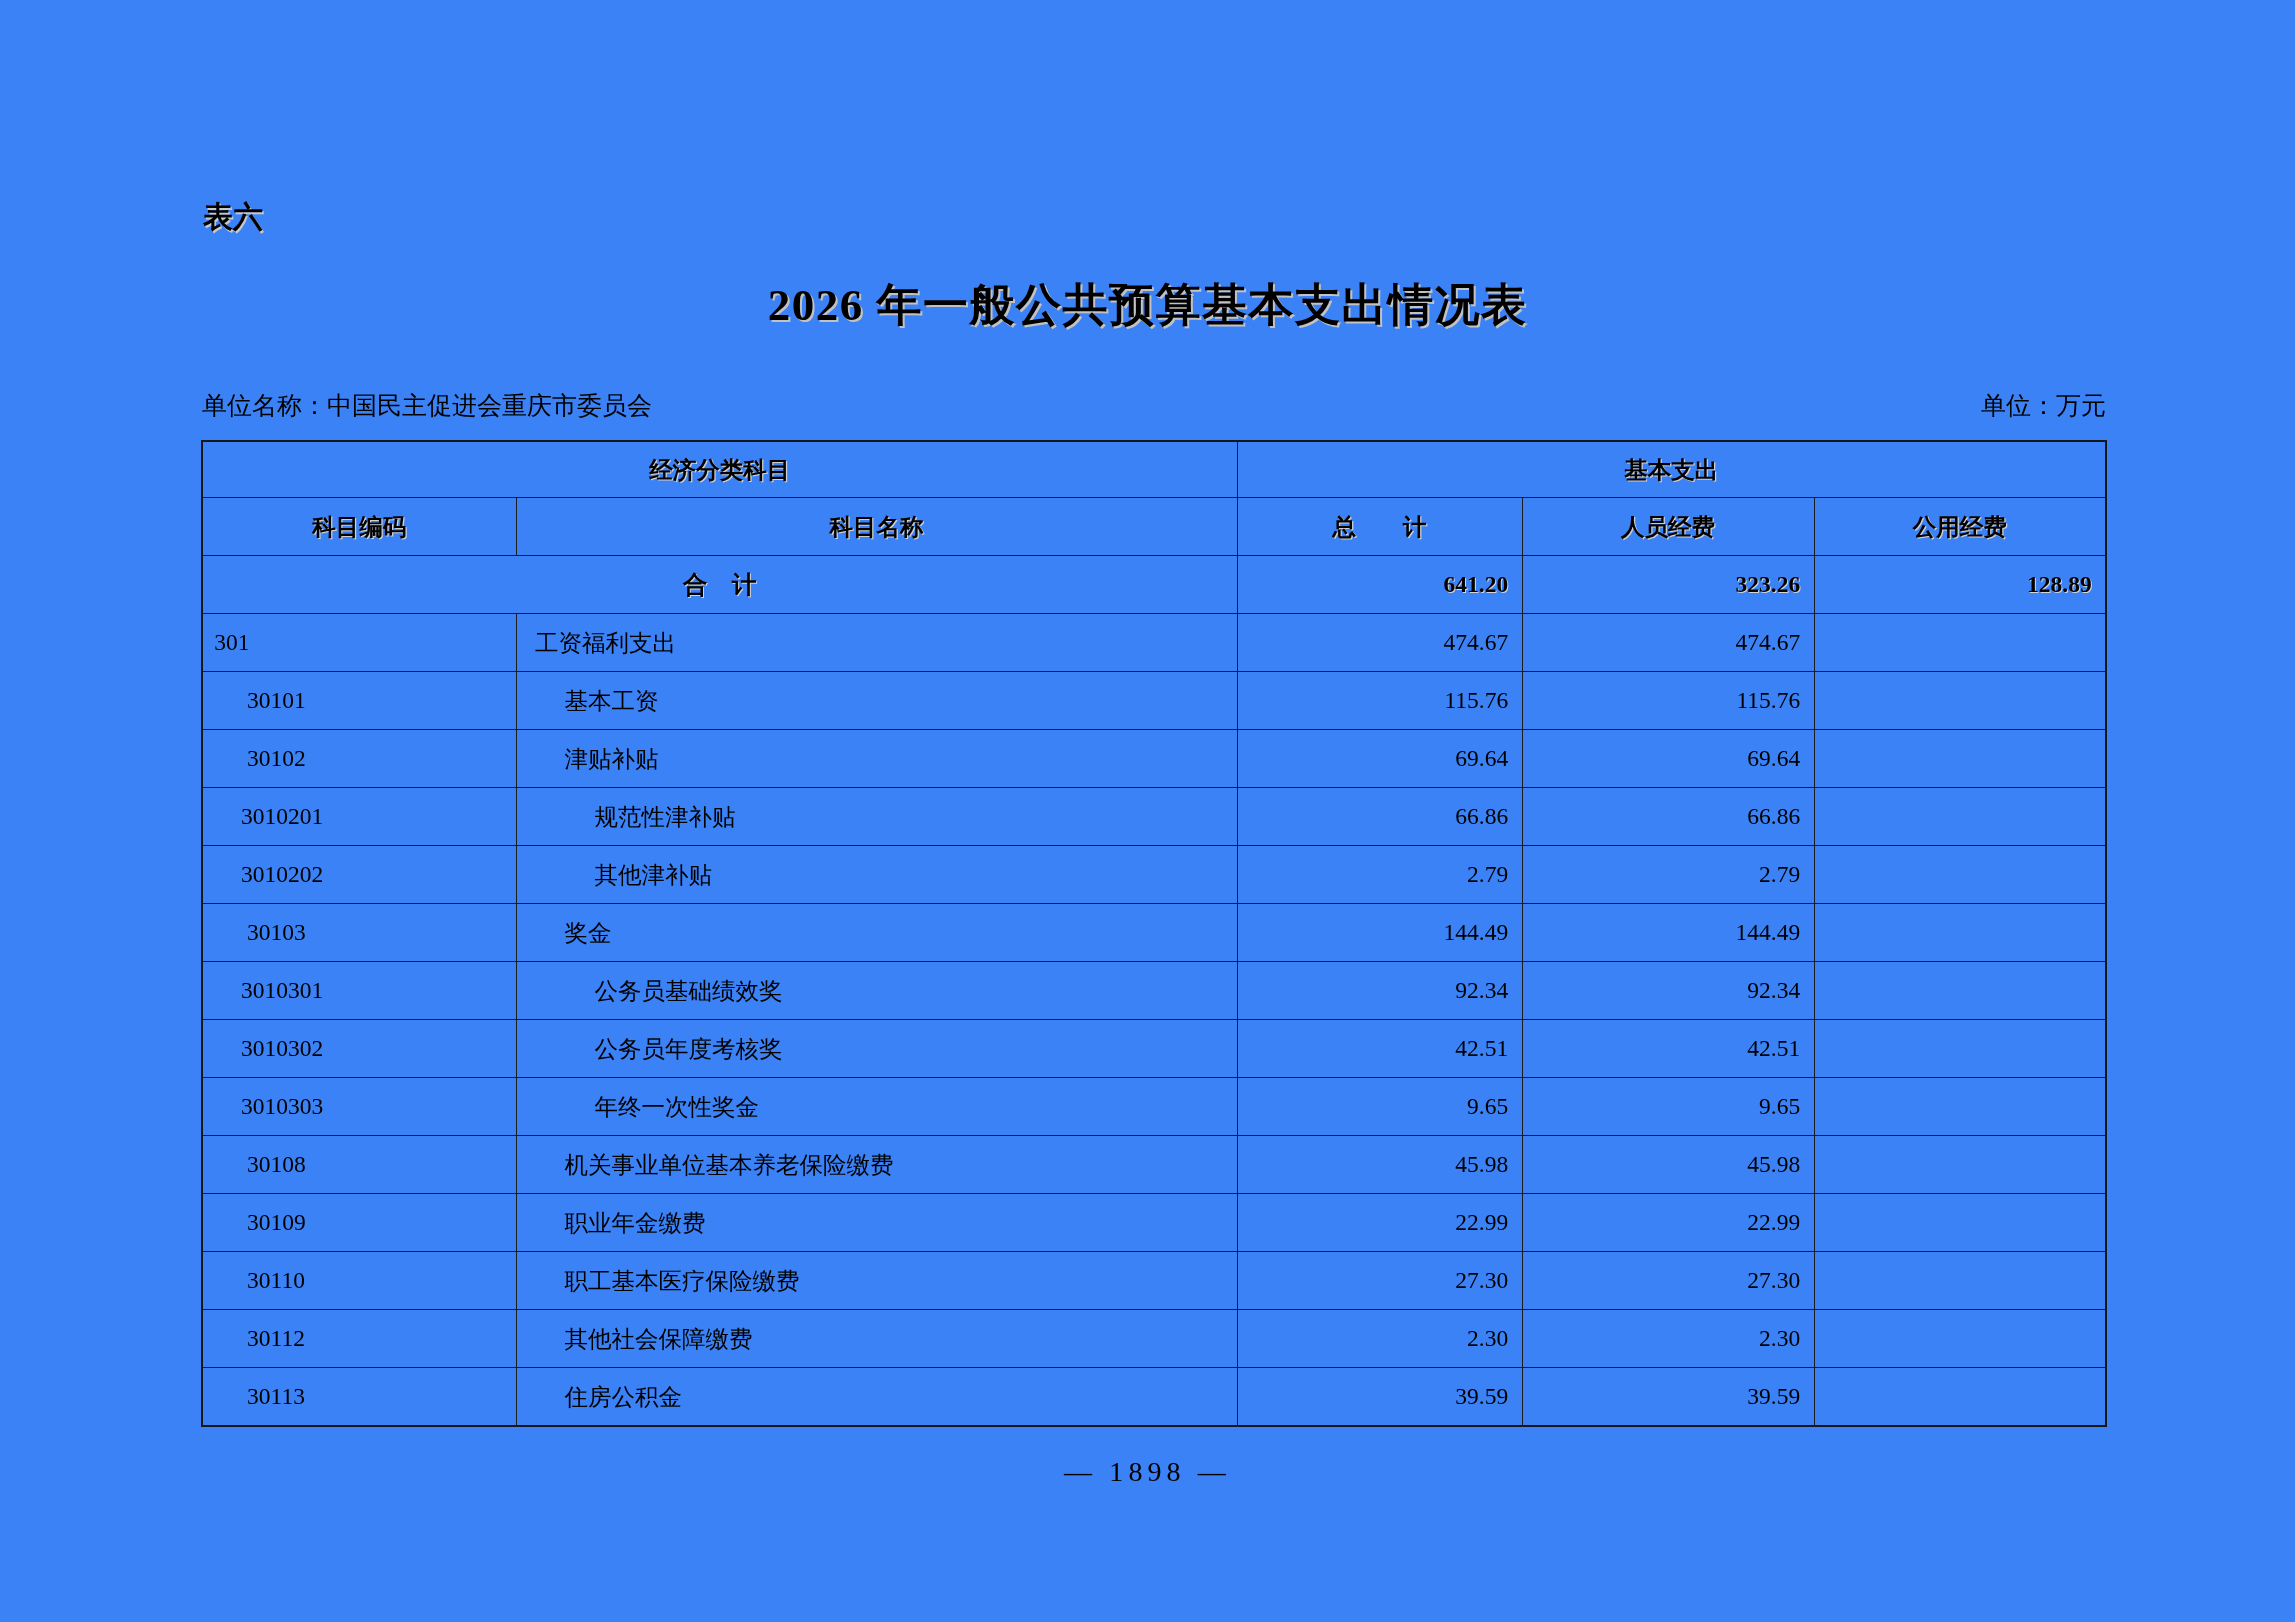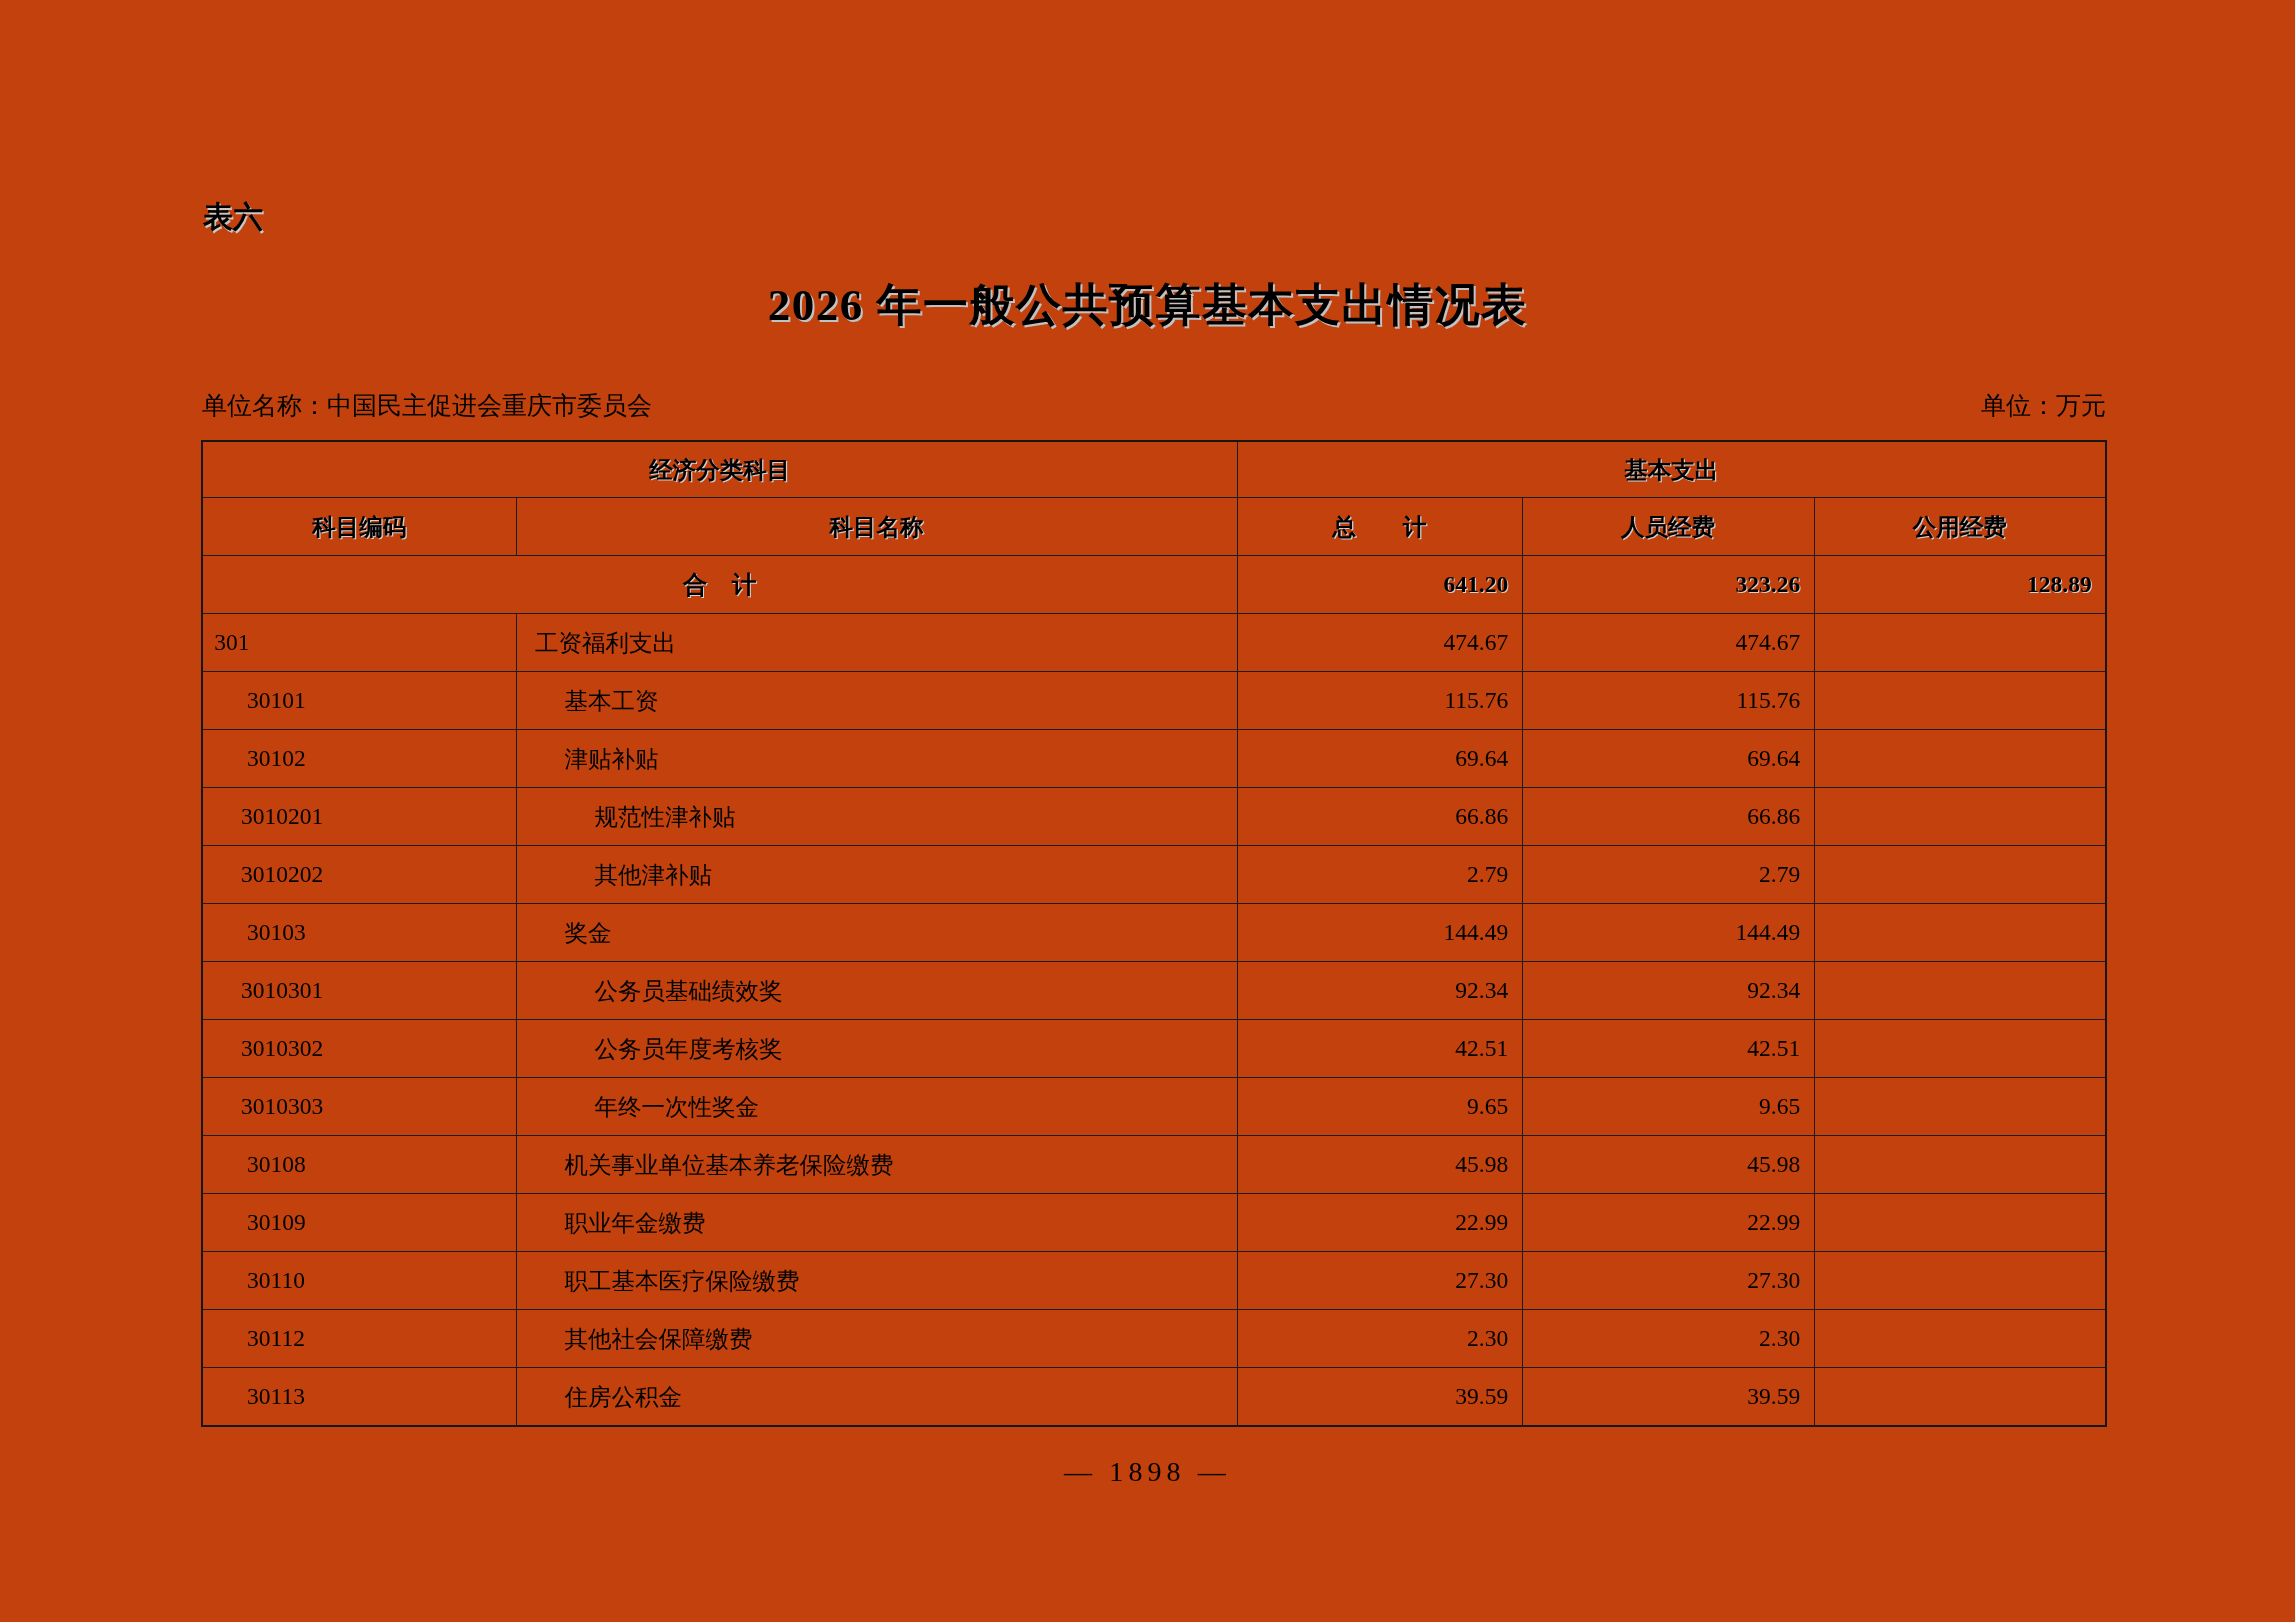--- a/index.html
+++ b/index.html
@@ -1,20 +1,20 @@
 <!DOCTYPE html>
 <html style="font-size:8.2px"><head>
 <meta charset="utf-8">
 <style>
   html,body{margin:0;padding:0;background:#ffffff;}
   .page{
     position:relative;
     width:2295px;
     height:1623px;
-    background:#c2410c;
+    background:#3b82f6;
     color:#000;
     font-family:"Liberation Serif", serif;
     overflow:hidden;
     text-decoration:underline;
   }
   .table-label{
     position:absolute;
     left:203px; top:197px;
     font-family:"Liberation Sans", sans-serif;
     font-weight:bold;

